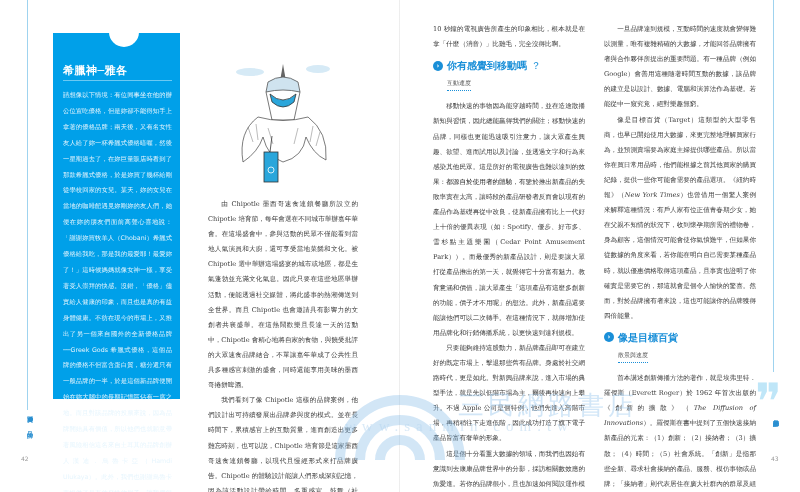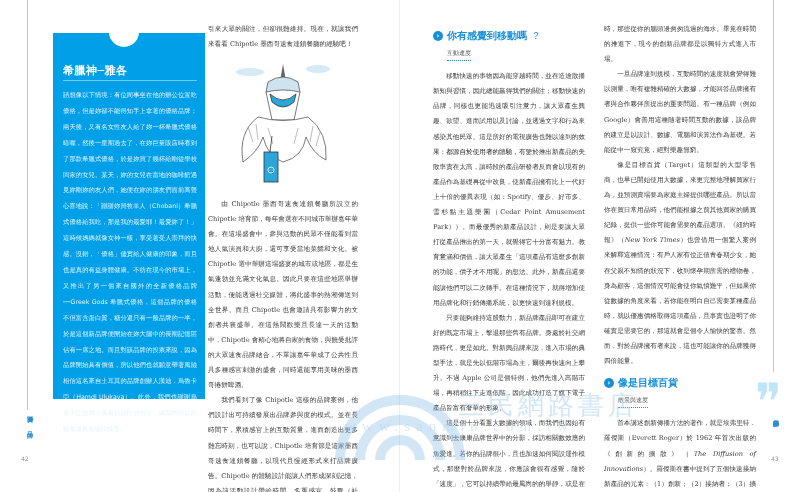--- a/index.html
+++ b/index.html
@@ -10,21 +10,21 @@
   .page-left { left:0; width:400px; }
   .page-right { left:400px; width:400px; }
   .gutter { position:absolute; left:399px; top:0; width:2px; height:492px;
     background:linear-gradient(90deg,#eaeaea,#f8f8f8); }
 
   .margin-rule-left { position:absolute; left:27px; top:0; width:1px; height:410px; background:#9fd3ef; }
   .margin-label-left { position:absolute; left:22px; top:410px; width:12px; font-family:"DejaVu Sans",sans-serif;
     font-size:6px; color:#2a8fd0; writing-mode:vertical-rl; font-weight:bold; letter-spacing:1px; }
   .page-num-left { position:absolute; left:21px; top:455px; font-size:6px; color:#999; font-family:"DejaVu Sans",sans-serif; }
 
-  .sidebar-box { position:absolute; left:53px; top:33px; width:152px; height:366px; background:#00a0e9;
+  .sidebar-box { position:absolute; left:53px; top:33px; width:127px; height:366px; background:#00a0e9;
     color:#e8f6fd; padding:0; box-sizing:border-box; }
   .sidebar-notch { position:absolute; left:56px; top:-16px; width:30px; height:30px; border-radius:50%; background:#fff; }
   .sidebar-title { position:absolute; left:10px; top:30px; font-family:"DejaVu Sans",sans-serif; font-size:11px;
     font-weight:bold; color:#fff; letter-spacing:0.5px; }
   .sidebar-title-rule { position:absolute; left:10px; right:8px; top:47px; height:1px; background:#6cc9f3; }
   .sidebar-body { position:absolute; left:10px; right:8px; top:54px; font-family:"DejaVu Sans",sans-serif;
     font-size:6.3px; line-height:15.9px; color:#e6f5fd; text-align:justify; }
 
   .col { position:absolute; font-size:6.6px; line-height:15.1px; color:#3a3a3a; text-align:justify; }
   .col p { margin:0; }
@@ -69,23 +69,20 @@
     <div class="margin-label-left">消費 ● 品牌</div>
     <div class="page-num-left">42</div>
 
     <div class="sidebar-box">
       <div class="sidebar-notch"></div>
       <div class="sidebar-title">希臘神─雅各</div>
       <div class="sidebar-title-rule"></div>
       <div class="sidebar-body">請想像以下情境：有位同事坐在他的辦公位置吃優格，但是妳卻不能得知手上拿著的優格品牌；兩天後，又有名女性友人給了妳一杯希臘式優格暗喔，然後一星期過去了，在妳巨量販店時看到了那款希臘式優格，於是妳買了幾杯給剛從學校回家的女兒。某天，妳的女兒在當地的咖啡館遇見妳剛妳的友人們，她便在妳的朋友們面前高聲心喜地說：「謝謝妳買牧羊人（Chobani）希臘式優格給我吃，那是我的最愛耶！最愛妳了！」這時候媽媽就像女神一樣，享受著受人崇拜的快感。沒錯，「優格」儘實給人健康的印象，而且也是真的有益身體健康。不彷在現今的市場上，又推出了另一個來自國外的全新優格品牌──Greek Gods 希臘式優格，這個品牌的優格不但富含蛋白質，糖分還只有一般品牌的一半，於是這個新品牌便開始在妳大腦中的長期記憶區佔有一席之地。而且對該品牌的投票來說，因為品牌開始具有價值，所以他們也就願意帶著風險相信這名來自土耳其的品牌創辦人漢迪．烏魯卡亞（Hamdi Ulukaya）。此外，我們也謝謝烏魯卡亞提供了具有啟發性的例子，讓我們得以體驗業成長各階段模型。</div>
     </div>
 
-    <div class="col col-left-top">
-      <p>引來大眾的關注，但卻很難維持。現在，就讓我們來看看 Chipotle 墨西哥速食連鎖餐廳的經驗吧！</p>
-    </div>
 
     <svg class="illustration" viewBox="0 0 110 130">
       <ellipse cx="22" cy="10" rx="14" ry="4" fill="#d6eaf6"></ellipse>
       <ellipse cx="90" cy="7" rx="12" ry="4" fill="#d6eaf6"></ellipse>
       <path d="M55 2 L51 25 L59 25 Z" fill="#666"></path>
       <path d="M40 20 Q55 10 70 20 L72 30 Q55 26 38 30 Z" fill="#cfe3ef" stroke="#555" stroke-width="0.8"></path>
       <path d="M42 32 Q55 44 68 32 L66 40 Q55 50 44 40 Z" fill="#2aa6db" stroke="#333" stroke-width="0.8"></path>
       <path d="M38 30 L44 58 L66 58 L72 30" fill="none" stroke="#555" stroke-width="0.8"></path>
       <path d="M30 55 Q10 70 15 100 Q30 90 35 75 Q40 95 55 100 Q75 95 78 75 Q85 92 98 98 Q100 70 80 55 Q55 62 30 55 Z" fill="#fff" stroke="#444" stroke-width="0.7"></path>
       <path d="M20 65 L25 80 M28 62 L30 78 M85 64 L82 80 M92 70 L88 84 M40 66 L45 82 M70 66 L66 82" stroke="#777" stroke-width="0.5"></path>
@@ -98,33 +95,33 @@
       <p class="indent">由 Chipotle 墨西哥速食連鎖餐廳所設立的 Chipotle 培育節，每年會選在不同城市舉辦嘉年華會。在這場盛會中，參與活動的民眾不僅能看到當地人氣演員和大廚，還可享受當地菜餚和文化。被 Chipotle 選中舉辦這場盛宴的城市或地區，都是生氣蓬勃並充滿文化氣息。因此只要在這些地區舉辦活動，便能透過社交媒體，將此盛事的熱潮傳送到全世界。而且 Chipotle 也會邀請具有影響力的文創者共襄盛舉。在這熱鬧歡樂且長達一天的活動中，Chipotle 會精心地將自家的食物，與饒受批評的大眾速食品牌結合，不單讓嘉年華成了公共性且具多種感官刺激的盛會，同時還能享用美味的墨西哥捲餅啤酒。</p>
       <p class="indent">我們看到了像 Chipotle 這樣的品牌案例，他們設計出可持續發展出品牌參與度的模式。並在長時間下，累積感官上的互動質量，進而創造出更多難忘時刻，也可以說，Chipotle 培育節是這家墨西哥速食連鎖餐廳，以現代且慢經形式來打品牌廣告。Chipotle 的體驗設計能讓人們形成深刻記憶，因為該活動設計帶給時間、多重感官、鼓舞（社交）和情感一併融入了參與範圍。這部分在之後我們講話費各測標時，你就會明白了。將這長達一天的活動體驗所形成的能量，與三個諾過</p>
     </div>
   </div>
 
   <div class="gutter"></div>
 
   <div class="page page-right"></div>
 
   <div class="col col-mid">
+    <p>10 秒鐘的電視廣告所產生的印象相比，根本就是在拿「什麼（消音）」比雞毛，完全沒得比啊。</p>
     <div class="section-heading">
       <span class="bullet-icon">›</span>
       <span>你有感覺到移動嗎</span>
         <span class="q">？</span>
     </div>
     <span class="sub-link">互動連度</span>
     <p class="indent"><span>移動快速的事物因為能穿越時間，並在造途散播新知與習慣，因此總能贏得我們的關注；移動快速的品牌，同樣也更能迅速吸引注意力，讓大眾產生興趣、欲望、進而試用以及討論，並透過文字和行為來感染其他民眾。這是所好的電視廣告也難以達到的效果：</span><span class="em">都源自於使用者的體驗</span><span>，有鑒於推出新產品的失敗率實在太高，讓時段的產品研發者反而會以現有的產品作為基礎再從中改良，使新產品擁有比上一代好上十倍的優異表現（如：Spotify、優步、好市多、雪杉點主題樂園（Cedar Point Amusement Park））。而最優秀的新產品設計，則是要讓大眾打從產品推出的第一天，就覺得它十分富有魅力。教育意涵和價值，讓大眾產生「這項產品有這麼多創新的功能，價子才不用呢」的想法。此外，新產品還要能讓他們可以二次轉手。在這種情況下，就得增加使用品牌化和行銷傳播系統，以更快速到達利規模。</span></p>
     <p class="indent">只要能夠維持這股動力，新品牌產品即可在建立好的既定市場上，擊退那些舊有品牌。身處於社交網路時代，更是如此。對新興品牌來說，進入市場的典型手法，就是先以低階市場為主，爾後再快速向上攀升。不過 Apple 公司是個特例，他們先進入高階市場，再稍稍往下走進低階，因此成功打造了旗下電子產品皆富有奢華的形象。</p>
     <p class="indent">這是個十分看重大數據的領域，而我們也因始有意識到去康康品牌世界中的分影，採訪相關數效應的魚愛進。若你的品牌很小，且也加速如何閱設運作模式，那麼對於品牌來說，你應該會很有感覺，隨於「速度」，它可以持續帶給最風尚的的舉靜，或是在面對比你還高出兩倍的巨浪</p>
   </div>
 
   <div class="col col-right">
-    <p>時，那些從你的腦頭邊匆匆流過的海水。畢竟在時間的推進下，現今的創新品牌都是以獨特方式進入市場。</p>
     <p class="indent">一旦品牌達到規模，互動時間的速度就會變得難以測量，唯有複雜精確的大數據，才能回答品牌擁有者與合作夥伴所提出的重要問題。有一種品牌（例如 Google）會善用這種隨著時間互動的數據，該品牌的建立是以設計、數據、電腦和演算法作為基礎。若能從中一窺究竟，絕對樂趣無窮。</p>
     <p class="indent"><span>像是目標百貨（Target）這類型的大型零售商，也早已開始使用大數據，來更完整地理解買家行為，並預測賣場要為家庭主婦提供哪些產品。所以當你在買日常用品時，他們能根據之前其他買家的購買紀錄，提供一些你可能會需要的產品選項。《紐約時報》（</span><span class="italic">New York Times</span><span>）也曾借用一個驚人案例來解釋這種情況：有戶人家有位正值青春期少女，她在父親不知情的狀況下，收到懷孕期所需的禮物卷，身為顧客，這個情況可能會使你氣憤難平，但如果你從數據的角度來看，若你能在明白自己需要某種產品時，就以優惠價格取得這項產品，且事實也證明了你確實是需要它的，那這就會是個令人愉快的驚喜。然而，對於品牌擁有者來說，這也可能讓你的品牌獲得四倍能量。</span></p>
     <div class="section-heading">
       <span class="bullet-icon">›</span>
       <span>像是目標百貨</span>
     </div>
     <span class="sub-link">散景與速度</span>
     <p class="indent"><span>首本講述創新傳播方法的著作，就是埃弗里特．羅傑斯（Everett Roger）於 1962 年首次出版的《創新的擴散》（</span><span class="italic">The Diffusion of Innovations</span><span>）。羅傑斯在書中提到了五個快速接納新產品的元素：（1）創新；（2）接納者；（3）擴散；（4）時間；（5）社會系統。「創新」是指那些全新、尋求社會接納的產品、服務、模仿事物或品牌；「接納者」則代表居住在廣大社群內的群眾及組織；「擴散」是接納者轉移資訊、行為和能量的</span></p>
   </div>
 

